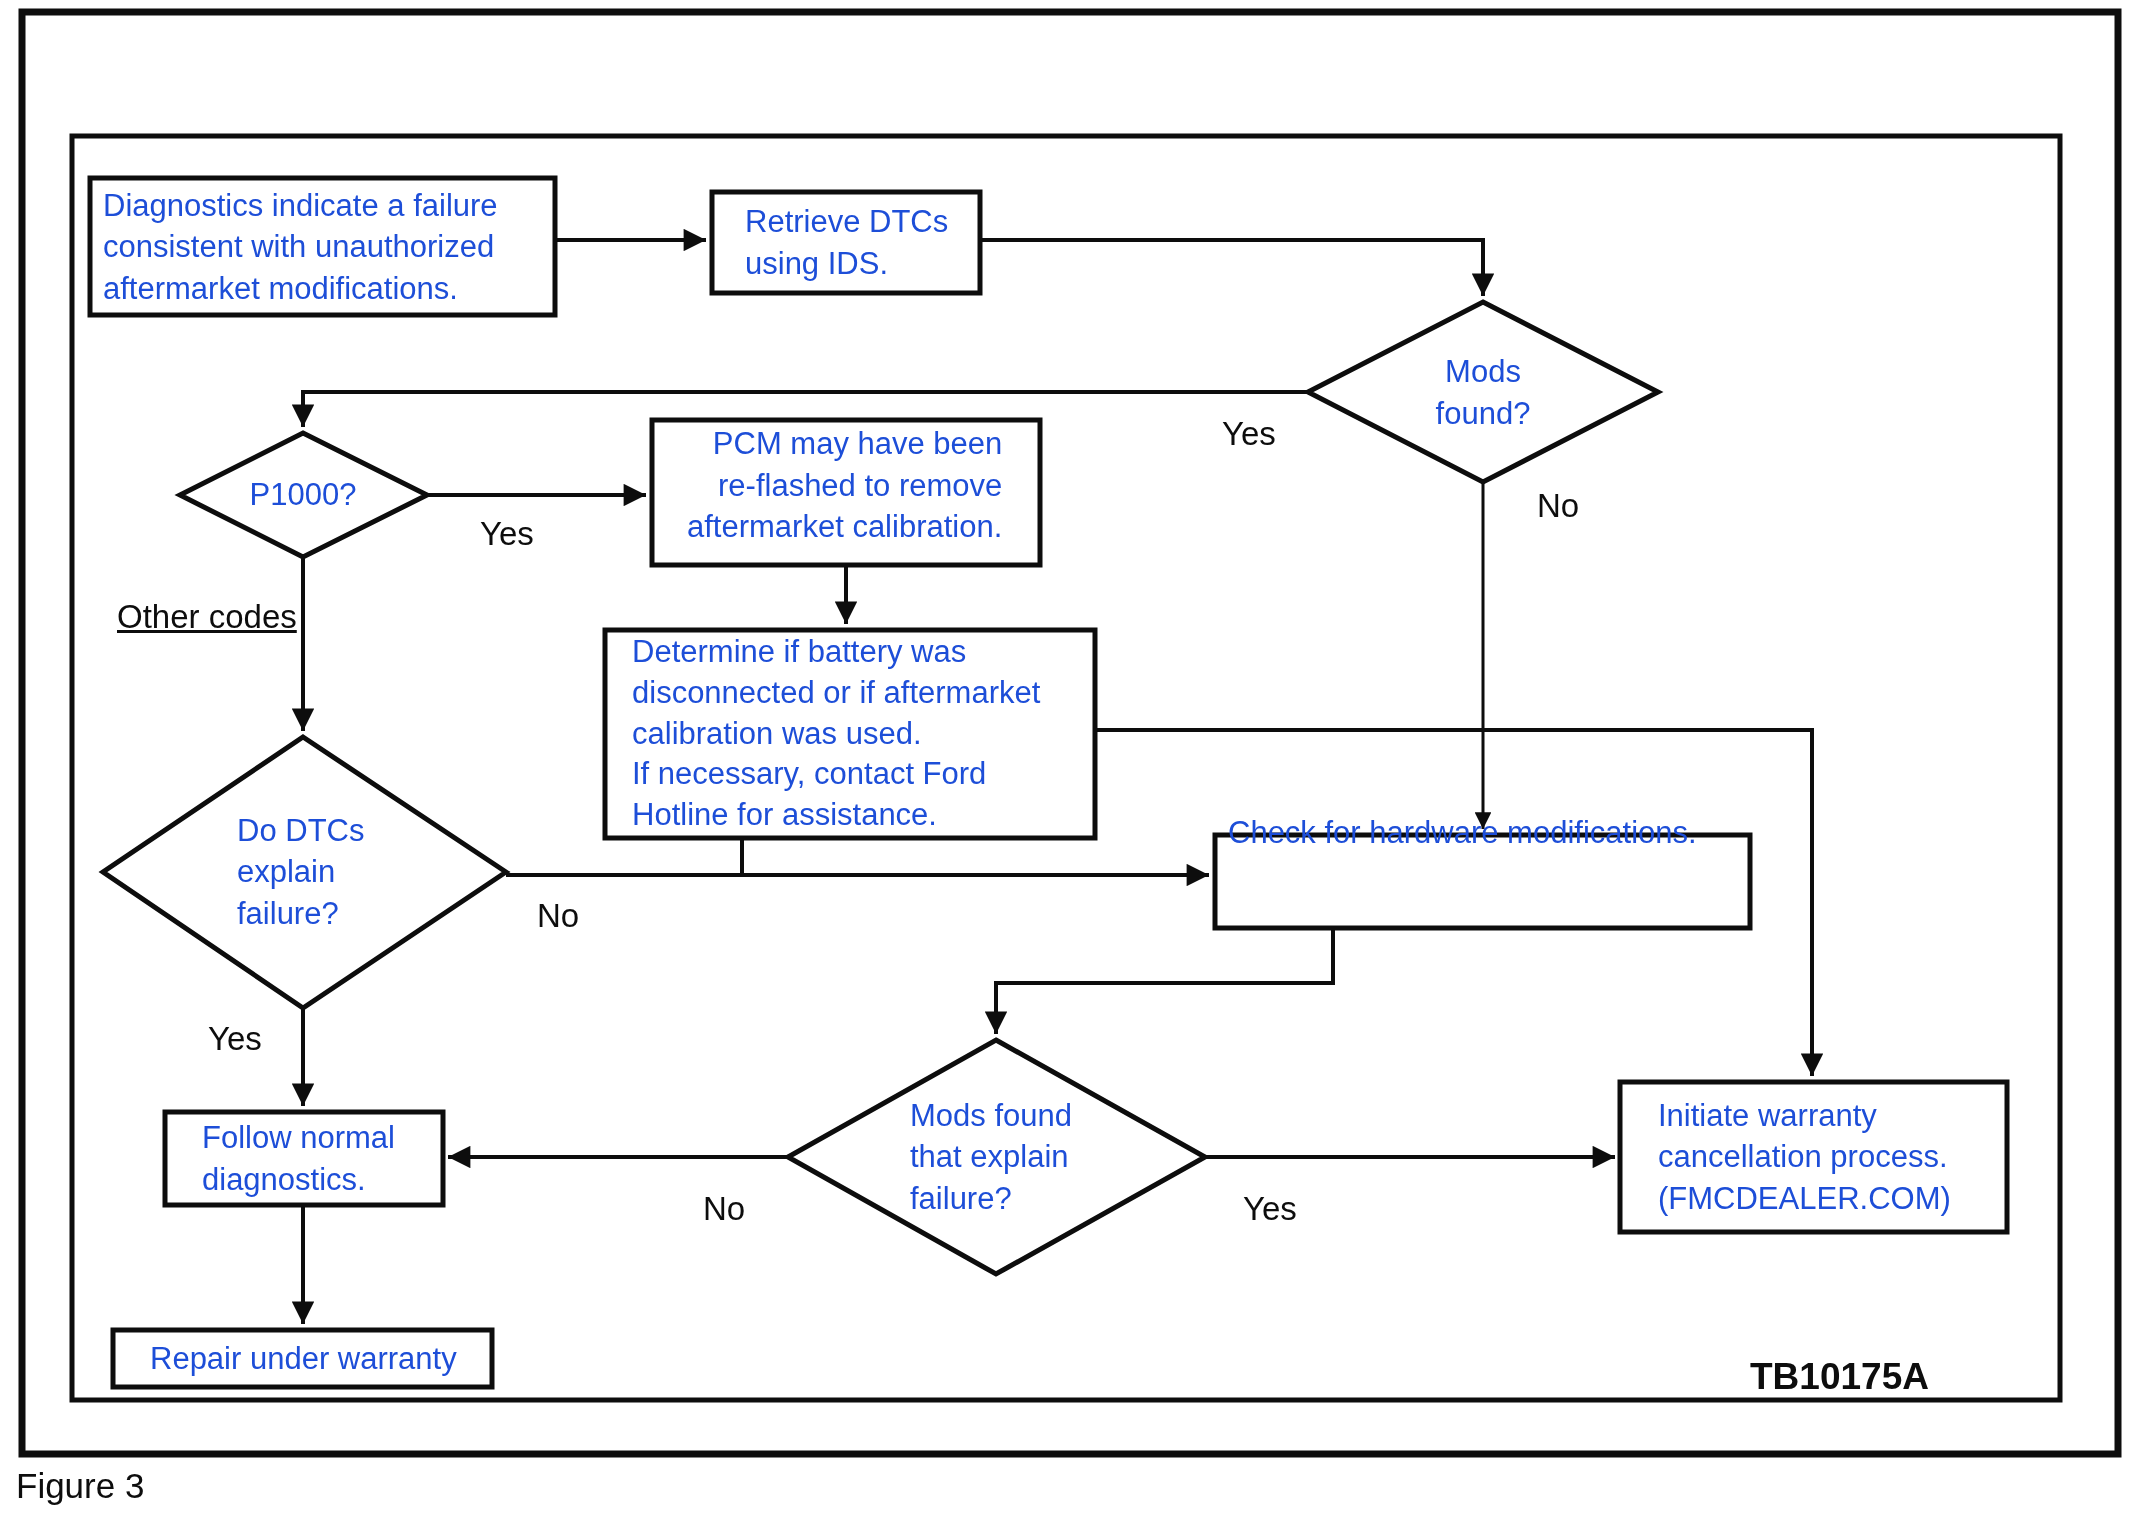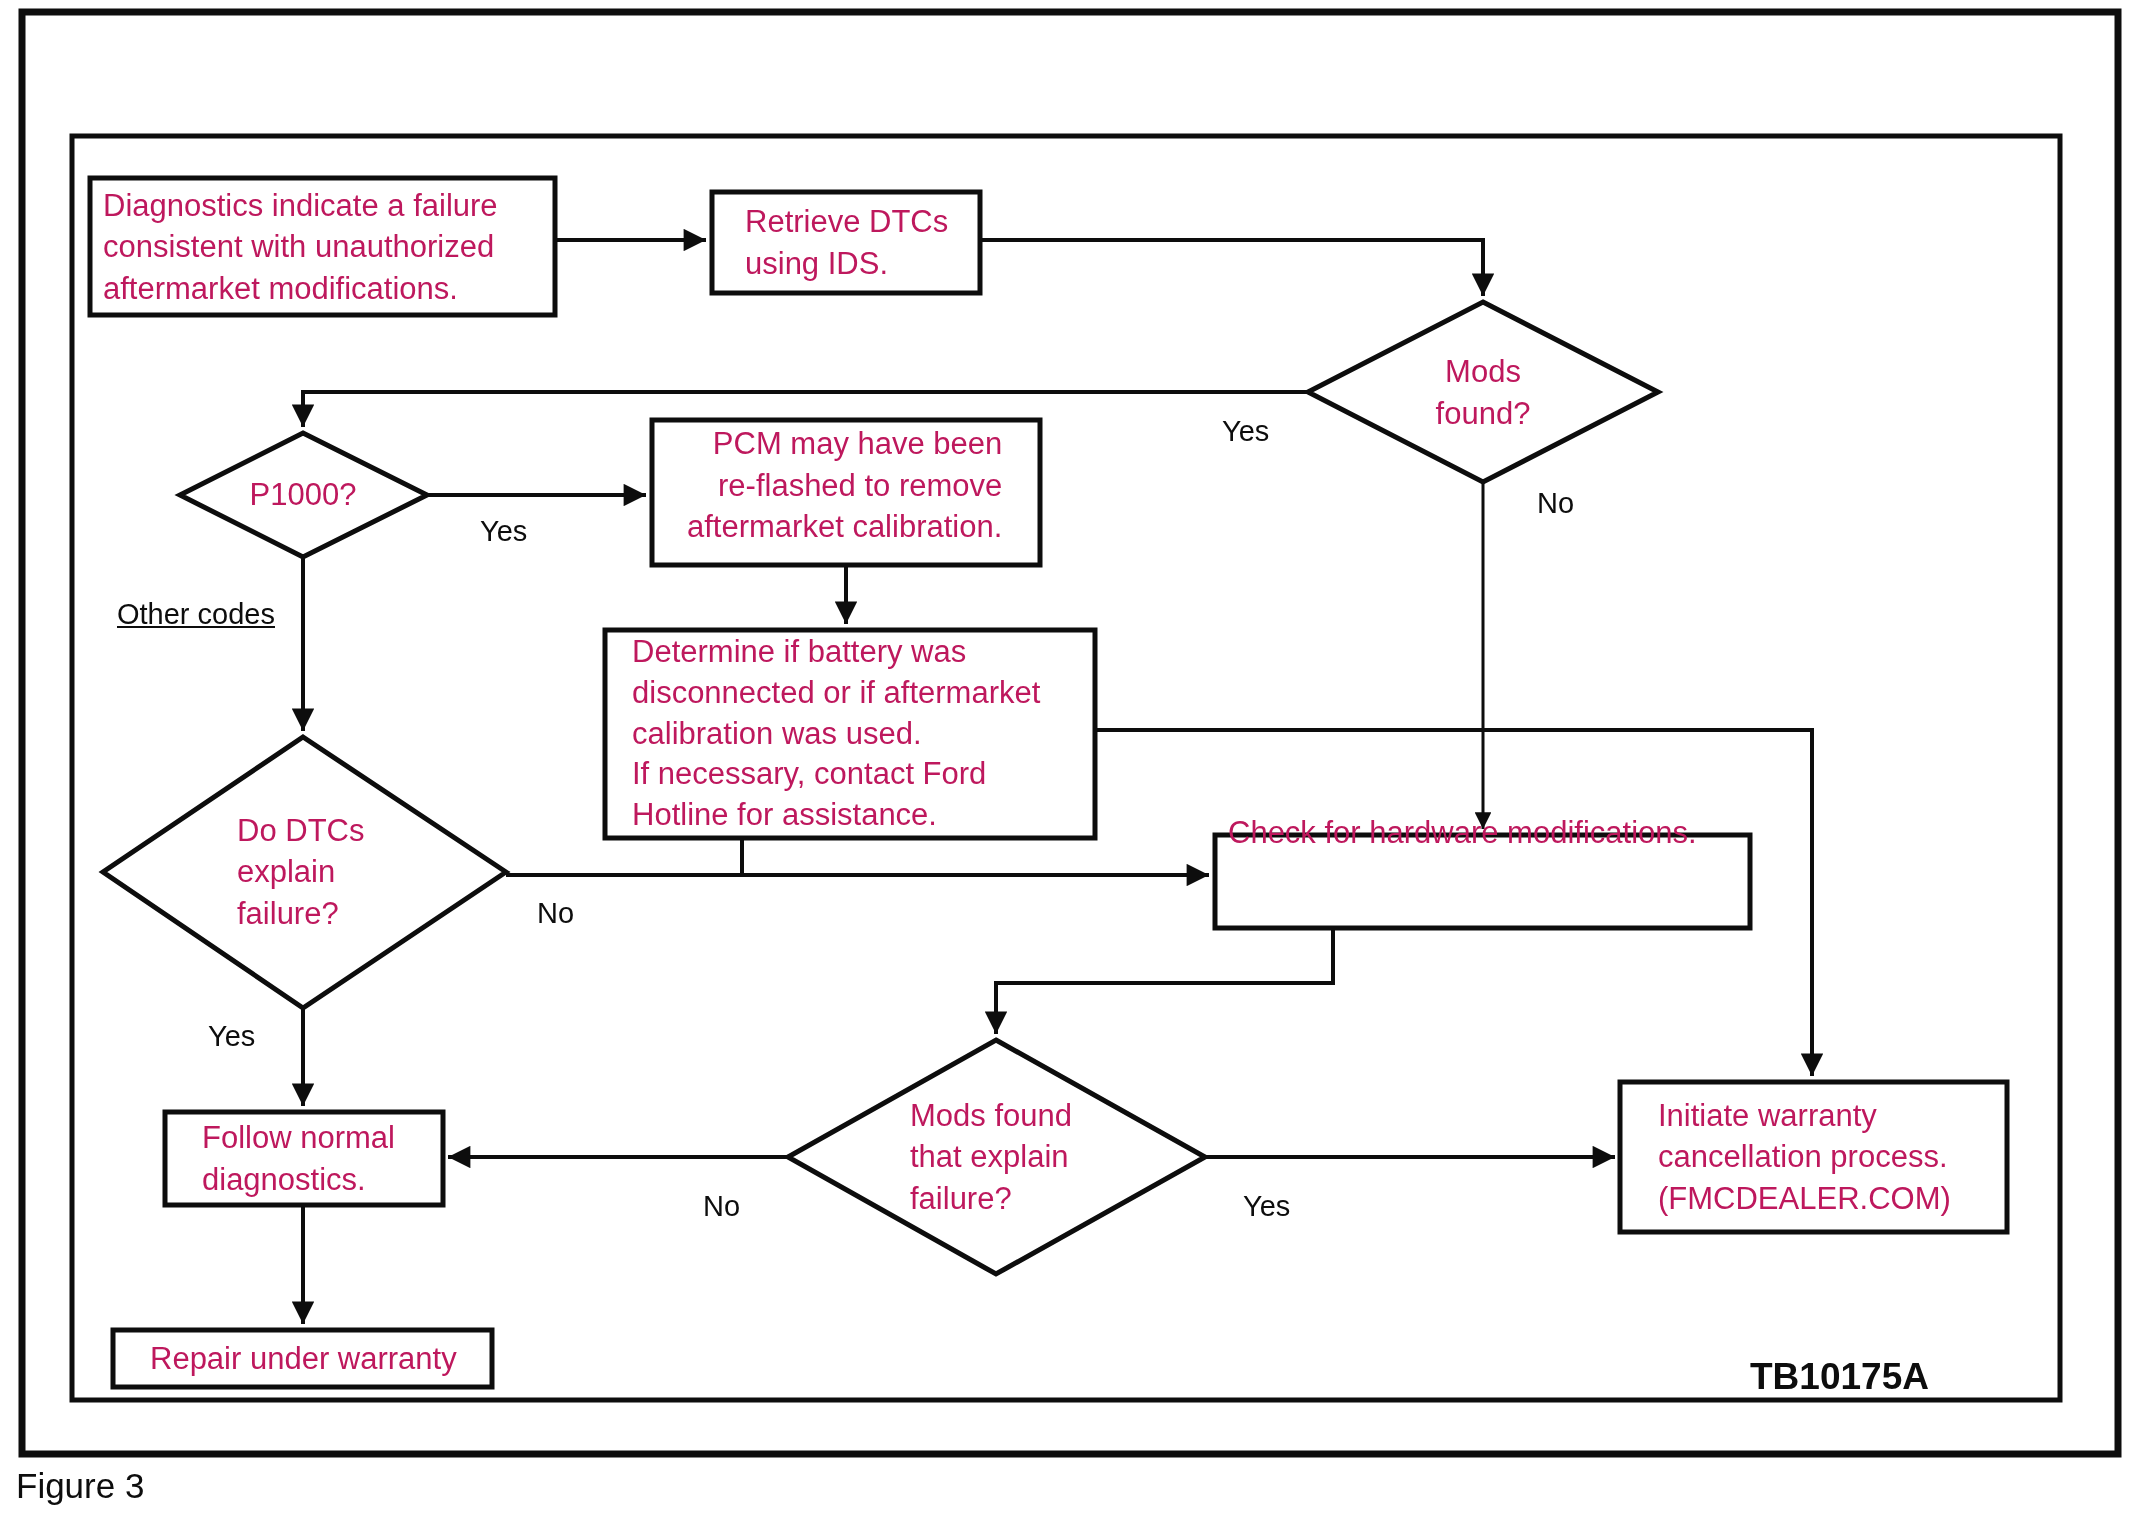--- a/index.html
+++ b/index.html
@@ -5,28 +5,28 @@
   * { margin:0; padding:0; box-sizing:border-box; }
   html,body { background:#ffffff; }
   body { font-family:"Liberation Sans", sans-serif; color:#0d0d0d; }
   .stage { position:relative; width:2141px; height:1535px; background:#ffffff; overflow:hidden; }
   svg.layer { position:absolute; left:0; top:0; }
   .txt {
     position:absolute;
     font-size:31px;
     line-height:1.34;
     white-space:pre;
-    color:#be185d;
+    color:#1d4ed8;
     display:flex;
     align-items:center;
   }
   .txt.centered { justify-content:center; text-align:center; }
   .lbl {
     position:absolute;
-    font-size:29px;
+    font-size:33px;
     white-space:pre;
     color:#0d0d0d;
   }
   .ref-code {
     position:absolute;
     font-size:37px;
     font-weight:bold;
     text-align:left;
     white-space:pre;
   }

